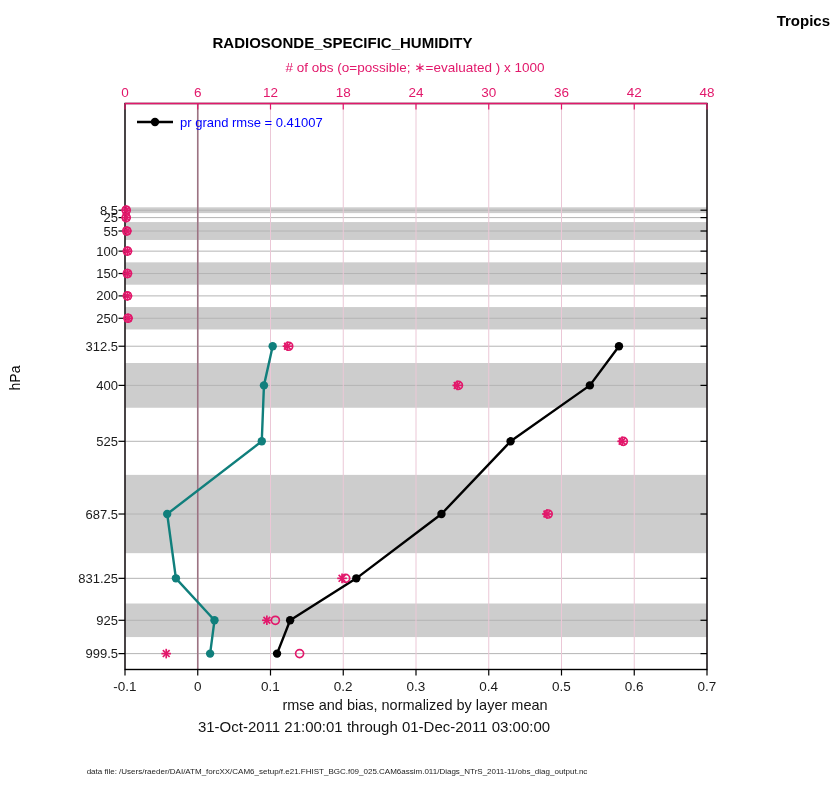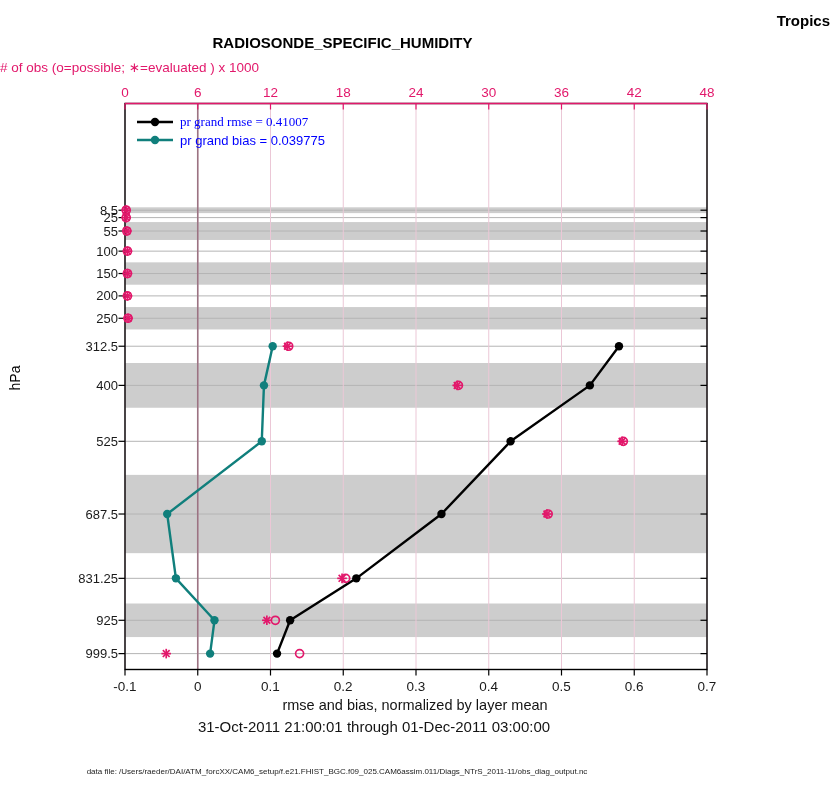--- a/index.html
+++ b/index.html
@@ -7,21 +7,21 @@
     position:relative;
     width:830px;height:800px;
     background:#ffffff;
     font-family:"Liberation Sans", sans-serif;
     overflow:hidden;
   }
   .figure svg.chart{position:absolute;left:0;top:0;}
   .txt{position:absolute;white-space:nowrap;}
   .title-line1{left:0;width:830px;top:12px;text-align:right;font-size:15px;font-weight:bold;color:#000;}
   .title-line2{left:0;width:685px;top:34px;text-align:center;font-size:15px;font-weight:bold;color:#000;}
-  .obs-label{left:0;width:830px;top:59px;font-size:13.5px;}
+  .obs-label{left:0;width:830px;top:59px;text-align:center;font-size:13.5px;}
   .legend{position:absolute;left:136px;top:113px;}
   .legend-row{display:flex;align-items:center;height:18px;}
   .legend-row .lab{font-size:13px;margin-left:6px;}
   .ylab{left:-150px;top:370px;width:330px;text-align:center;font-size:14px;color:#000;
         transform:rotate(-90deg);transform-origin:center center;}
   .xlab{left:0;width:830px;top:697px;text-align:center;font-size:14.5px;color:#141414;}
   .timespan{left:0;width:748px;top:718px;text-align:center;font-size:15px;color:#141414;}
   .datafile{left:0;width:674px;top:767px;text-align:center;font-size:8px;color:#222;}
 </style>
 </head>
@@ -252,28 +252,21 @@
   <div class="txt title-line1">Tropics</div>
   <div class="txt title-line2">RADIOSONDE_SPECIFIC_HUMIDITY</div>
   <div class="txt obs-label" id="obs-label" style="color: rgb(226, 24, 107);"># of obs (o=possible; ∗=evaluated ) x 1000</div>
 
   <div class="legend">
     <div class="legend-row">
       <svg width="38" height="12" id="swatch-rmse">
           <line x1="1" x2="37" y1="6" y2="6" stroke="#000000" stroke-width="2.6"></line>
           <circle cx="19" cy="6" r="4.2" fill="#000000"></circle>
         </svg>
-      <span class="lab" id="legend-rmse-label" style="color: rgb(0, 0, 255); font-family: Liberation Serif, serif;">pr grand rmse = 0.41007</span>
-    </div>
-    <div class="legend-row">
-      <svg width="38" height="12" id="swatch-bias">
-          <line x1="1" x2="37" y1="6" y2="6" stroke="#107F7C" stroke-width="2.6"></line>
-          <circle cx="19" cy="6" r="4.2" fill="#107F7C"></circle>
-        </svg>
-      <span class="lab" id="legend-bias-label" style="color: rgb(0, 0, 255);">pr grand bias = 0.039775</span>
+      <span class="lab" id="legend-rmse-label" style="color: rgb(0, 0, 255);">pr grand rmse = 0.41007</span>
     </div>
   </div>
 
   <div class="txt ylab">hPa</div>
   <div class="txt xlab">rmse and bias, normalized by layer mean</div>
   <div class="txt timespan">31-Oct-2011 21:00:01 through 01-Dec-2011 03:00:00</div>
   <div class="txt datafile">data file: /Users/raeder/DAI/ATM_forcXX/CAM6_setup/f.e21.FHIST_BGC.f09_025.CAM6assim.011/Diags_NTrS_2011-11/obs_diag_output.nc</div>
 
 </div>
 

